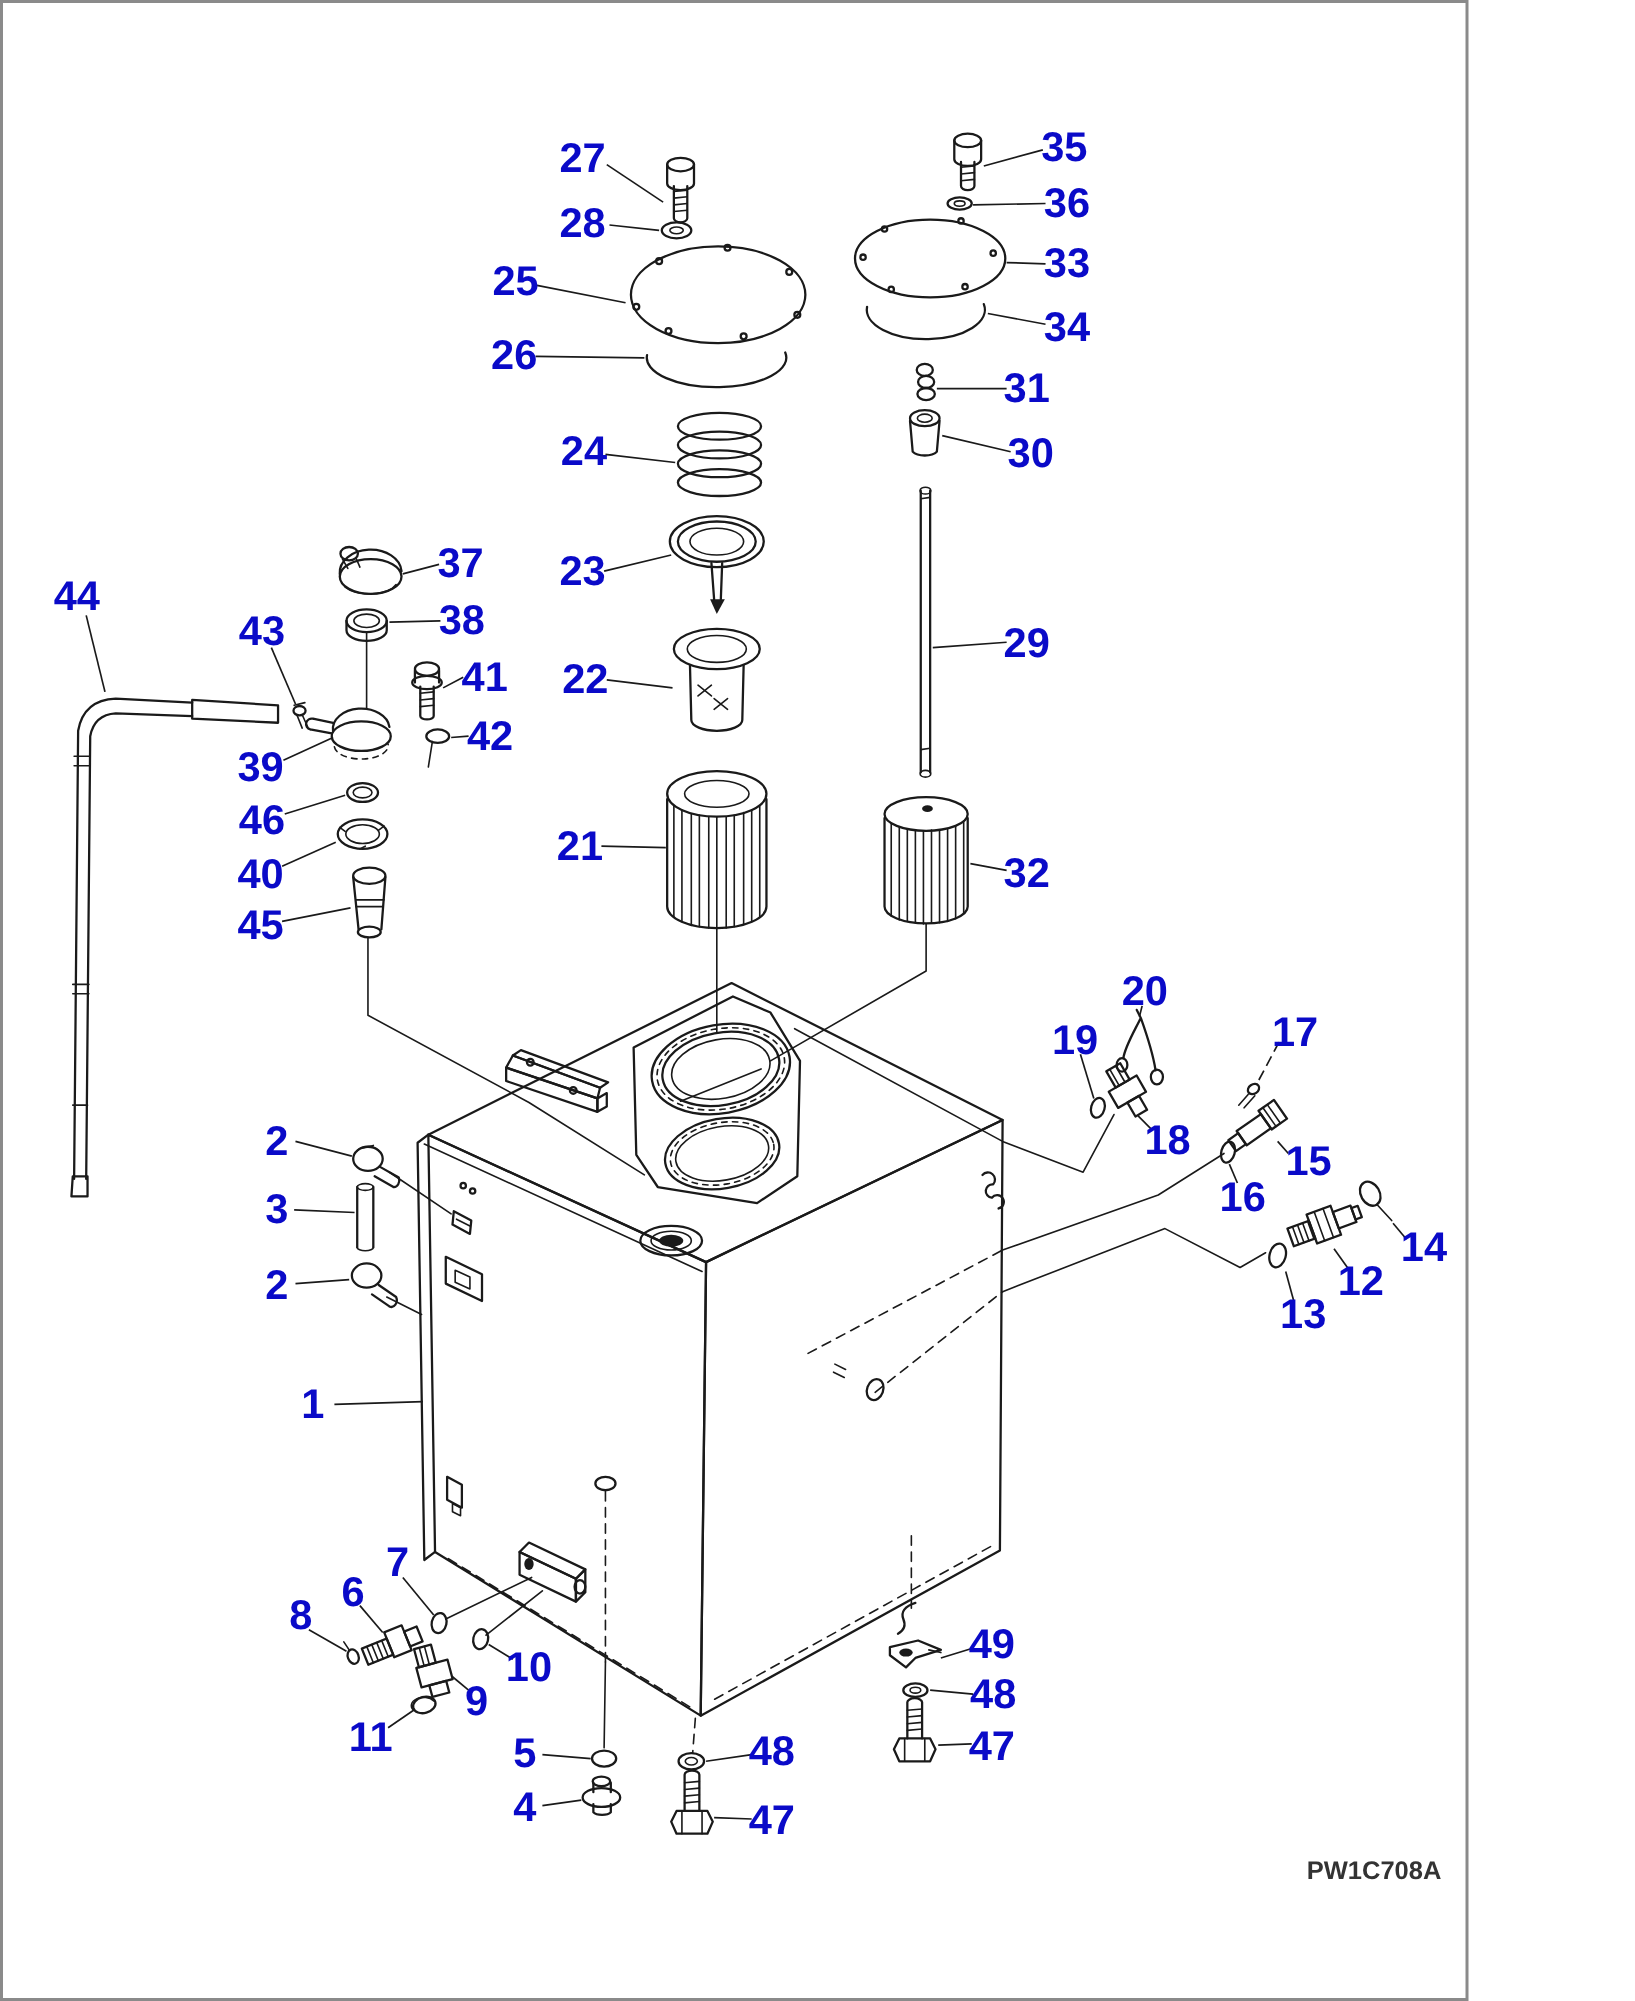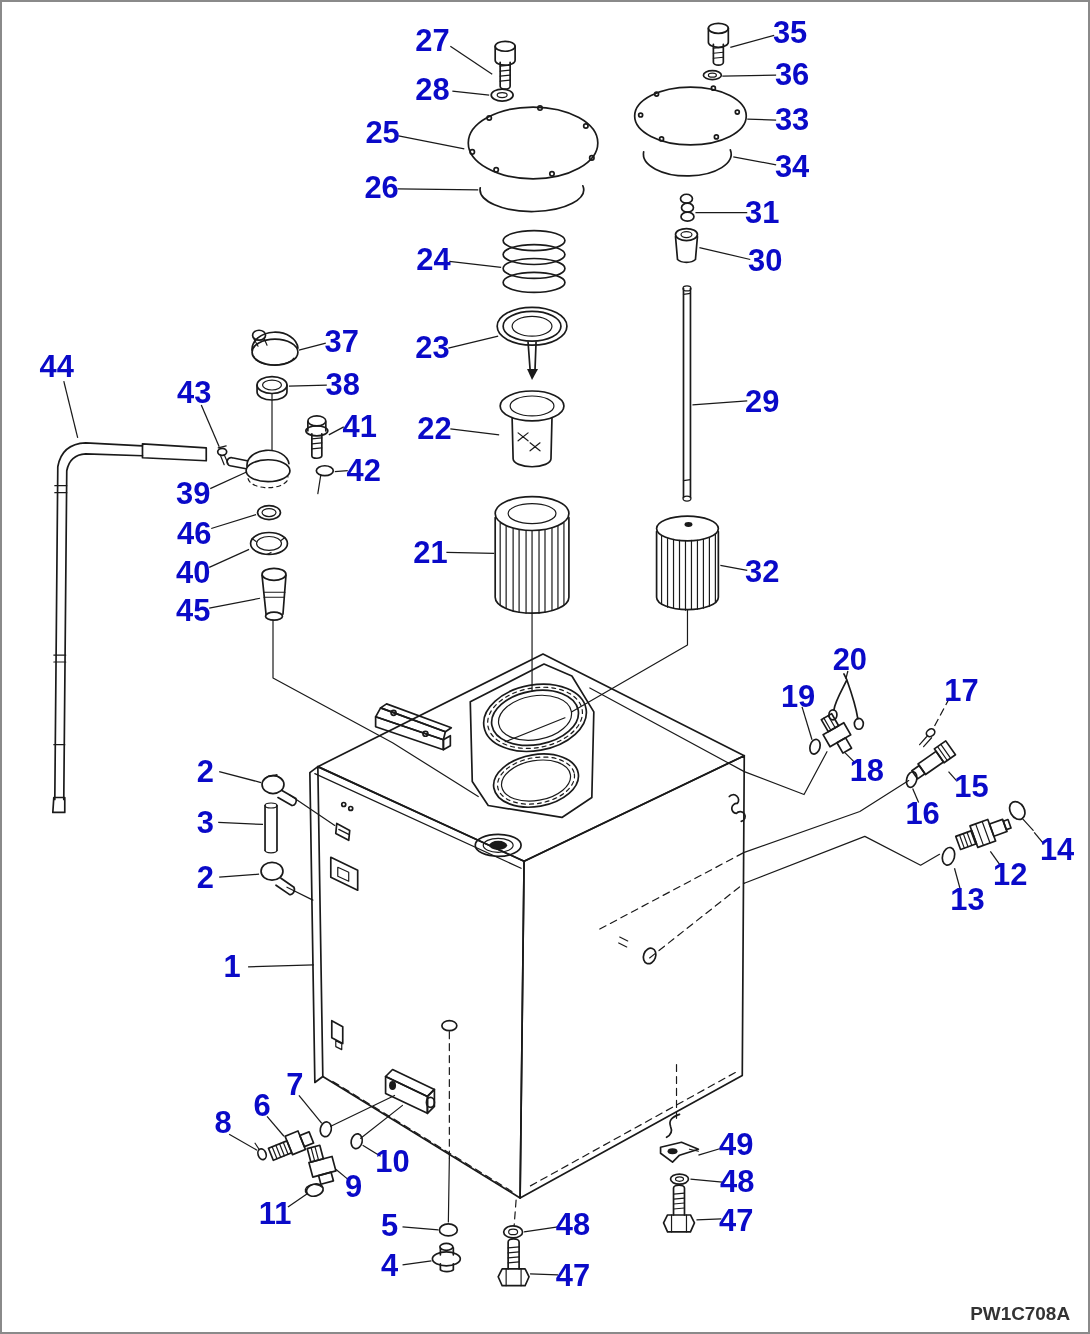--- a/index.html
+++ b/index.html
@@ -1,18 +1,18 @@
 <!DOCTYPE html>
 <html style="--line: #1a1a1a; --label: #0a0ac8; --code: #333333; --border: #8a8a8a; --bg: #ffffff;"><head>
 <meta charset="utf-8">
 <style>
   :root{ --line:#1a1a1a; --label:#0a0ac8; --code:#333333; --border:#8a8a8a; --bg:#ffffff; }
   html,body{margin:0;padding:0;background:#fff;}
   .page{
-    width:1090px;height:1334px;box-sizing:border-box;
+    width:979px;height:1334px;box-sizing:border-box;
     border:2px solid var(--border);
     background:var(--bg);
     font-family:"Liberation Sans", sans-serif;
     position:relative;overflow:hidden;
   }
   svg{display:block;width:100%;height:100%;}
   .art path,.art ellipse,.art circle,.art rect,.art line,.art polyline,.art polygon{
     fill:none;stroke:var(--line);stroke-width:1.7;stroke-linecap:round;stroke-linejoin:round;
   }
   .art .thin{stroke-width:1.2;}

